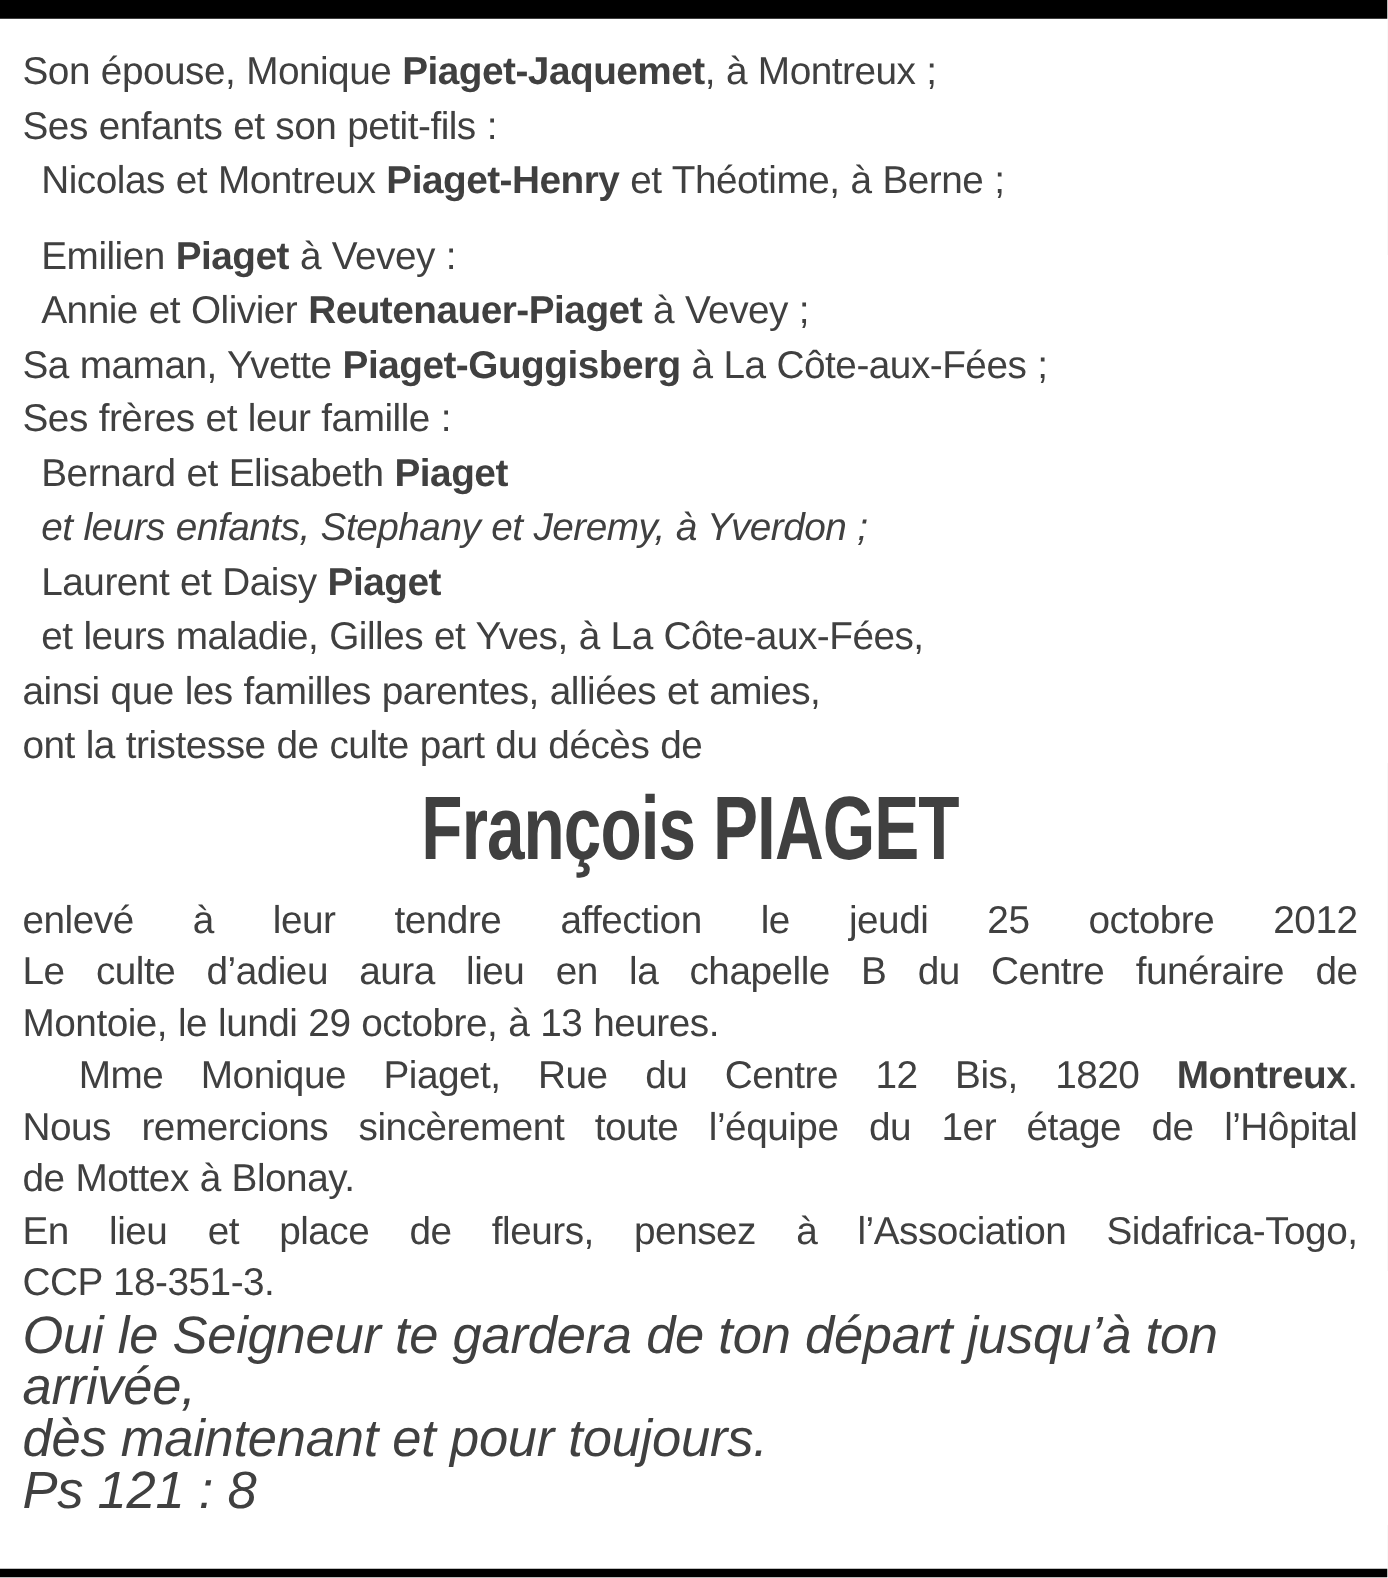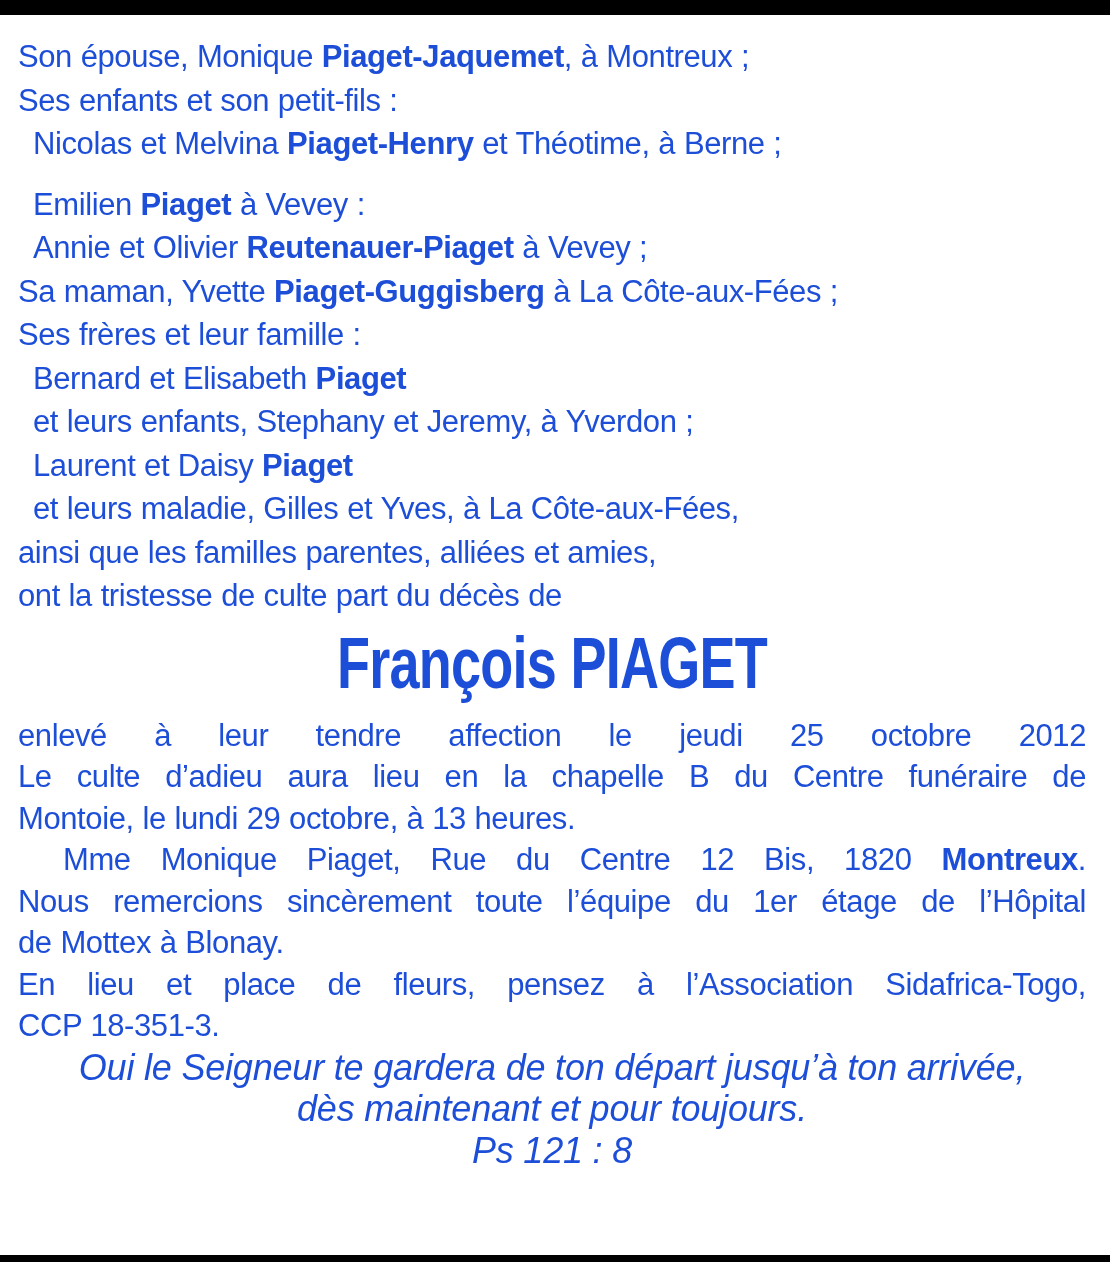--- a/index.html
+++ b/index.html
@@ -4,21 +4,21 @@
 <style>
   html, body { margin: 0; padding: 0; }
   body { background: #e8e8e8; }
   .page {
     position: relative;
     width: 1110px;
     height: 1262px;
     background: #ffffff;
     overflow: hidden;
     font-family: "Liberation Sans", sans-serif;
-    color: #1d4ed8;
+    color: #404040;
   }
   .bar { position: absolute; left: 0; right: 0; background: #000; }
   .bar.top { top: 0; height: 15px; }
   .bar.bottom { bottom: 0; height: 7px; }
   .content {
     position: absolute;
     top: 15px;
     left: 18px;
     right: 24px;
     padding-top: 20px;
@@ -40,44 +40,44 @@
     font-size: 72px;
     font-weight: 700;
     line-height: 90px;
     text-align: center;
     letter-spacing: -1px;
     transform: scaleX(0.75);
     transform-origin: 50% 60%;
     white-space: nowrap;
   }
   .verse {
-    text-align: center;
+    text-align: left;
     font-style: italic;
-    font-size: 36px;
+    font-size: 42px;
     line-height: 41.5px;
     letter-spacing: -0.2px;
   }
 </style>
 </head>
 <body>
 
 <div class="page">
   <div class="bar top"></div>
 
   <div class="content">
     <div class="family">
         <div class="line"><span>Son épouse, Monique </span><span class="b">Piaget-Jaquemet</span><span>, à Montreux ;</span></div>
         <div class="line"><span>Ses enfants et son petit-fils :</span></div>
-        <div class="line" style="padding-left: 15px;"><span>Nicolas et Melvina </span><span class="b">Piaget-Henry</span><span> et Théotime, à Berne ;</span></div>
+        <div class="line" style="padding-left: 15px;"><span>Nicolas et Montreux </span><span class="b">Piaget-Henry</span><span> et Théotime, à Berne ;</span></div>
         <div class="line" style="padding-left: 15px; margin-top: 17px;"><span>Emilien </span><span class="b">Piaget</span><span> à Vevey :</span></div>
         <div class="line" style="padding-left: 15px;"><span>Annie et Olivier </span><span class="b">Reutenauer-Piaget</span><span> à Vevey ;</span></div>
         <div class="line"><span>Sa maman, Yvette </span><span class="b">Piaget-Guggisberg</span><span> à La Côte-aux-Fées ;</span></div>
         <div class="line"><span>Ses frères et leur famille :</span></div>
         <div class="line" style="padding-left: 15px;"><span>Bernard et Elisabeth </span><span class="b">Piaget</span></div>
-        <div class="line" style="padding-left: 15px;"><span>et leurs enfants, Stephany et Jeremy, à Yverdon ;</span></div>
+        <div class="line" style="padding-left: 15px; font-style: italic;"><span>et leurs enfants, Stephany et Jeremy, à Yverdon ;</span></div>
         <div class="line" style="padding-left: 15px;"><span>Laurent et Daisy </span><span class="b">Piaget</span></div>
         <div class="line" style="padding-left: 15px;"><span>et leurs maladie, Gilles et Yves, à La Côte-aux-Fées,</span></div>
         <div class="line"><span>ainsi que les familles parentes, alliées et amies,</span></div>
         <div class="line"><span>ont la tristesse de culte part du décès de</span></div>
       </div>
 
     <h1 class="title">François PIAGET</h1>
 
     <div class="body-lines">
         <div class="line just"><span>enlevé à leur tendre affection le jeudi 25 octobre 2012</span></div>

